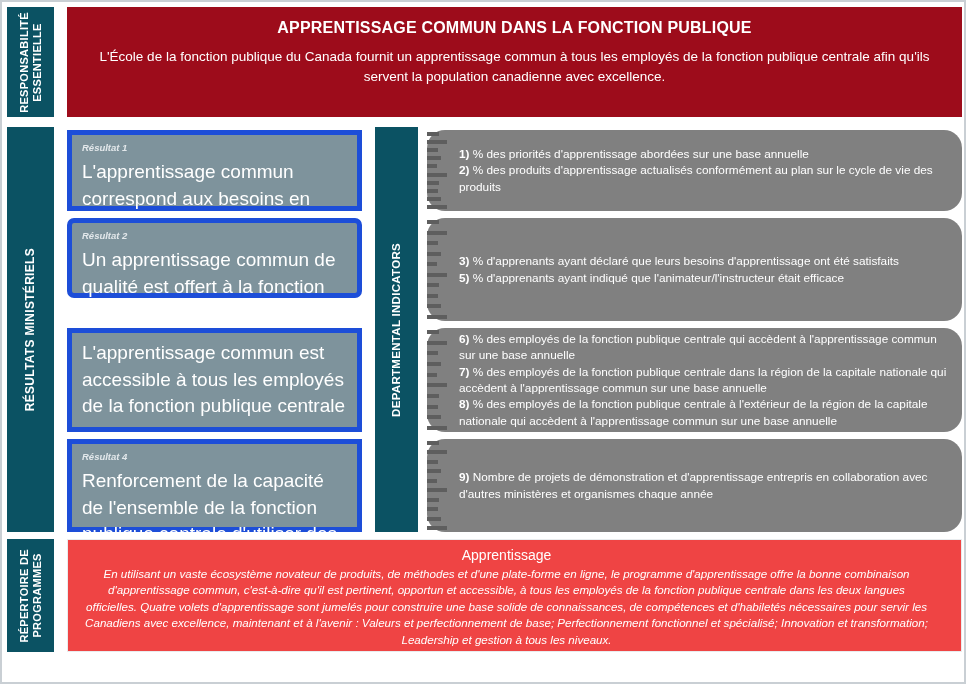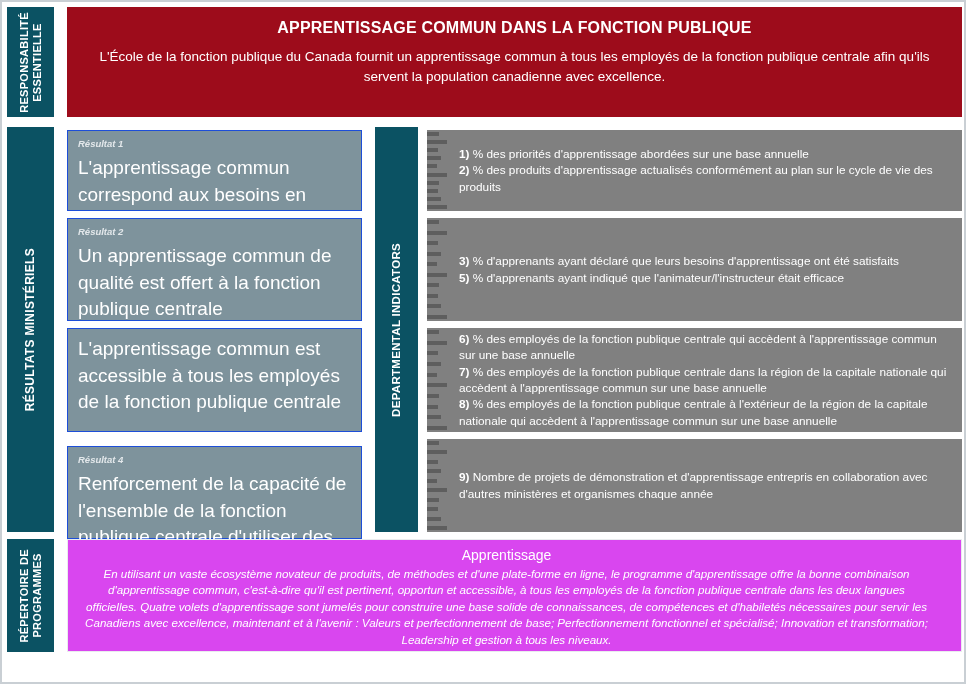--- a/index.html
+++ b/index.html
@@ -65,50 +65,51 @@
     font-size: 13.5px;
     line-height: 1.45;
   }
 
   
   .result-card {
     position: absolute;
     left: 65px;
     width: 295px;
     background: #7e939c;
-    border: 1px solid #1d4ed8;
+    border: 5px solid #1d4ed8;
     color: #ffffff;
     padding: 7px 10px 8px 10px;
   }
   .result-card .rc-tag {
     font-size: 9.5px;
     font-style: italic;
     font-weight: bold;
     color: #e3e8eb;
     margin-bottom: 6px;
   }
   .result-card .rc-text {
     font-size: 19px;
     line-height: 1.4;
   }
 
   #result-1 { top: 128px; height: 81px; }
-  #result-2 { top: 216px; height: 103px; }
+  #result-2 { top: 216px; height: 80px; border-radius: 7px; }
   #result-3 { top: 326px; height: 104px; }
-  #result-4 { top: 437px; height: 93px; margin-top: 7px; }
+  #result-4 { top: 437px; height: 93px; }
 
   
   .indicator-card {
     position: absolute;
     left: 425px;
     width: 535px;
     background: #808080;
     color: #ffffff;
     display: flex;
     align-items: stretch;
+    border-radius: 18px;
   }
   .barcode {
     flex: 0 0 24px;
     display: flex;
     flex-direction: column;
     justify-content: space-between;
     padding: 2px 0 2px 0;
   }
   .barcode span {
     display: block;
@@ -131,21 +132,21 @@
   #indicator-group-1 { top: 128px; height: 81px; }
   #indicator-group-2 { top: 216px; height: 103px; }
   #indicator-group-3 { top: 326px; height: 104px; }
   #indicator-group-4 { top: 437px; height: 93px; }
 
   
   #program-card {
     position: absolute;
     left: 65px; top: 537px;
     width: 895px; height: 113px;
-    background: #d946ef;
+    background: #ef4444;
     color: #ffffff;
     padding: 7px 32px 0 16px;
     text-align: center;
     border: 1px solid #e9ecee;
   }
   #program-card .pg-title {
     font-size: 14px;
     margin-bottom: 3px;
   }
   #program-card .pg-desc {

